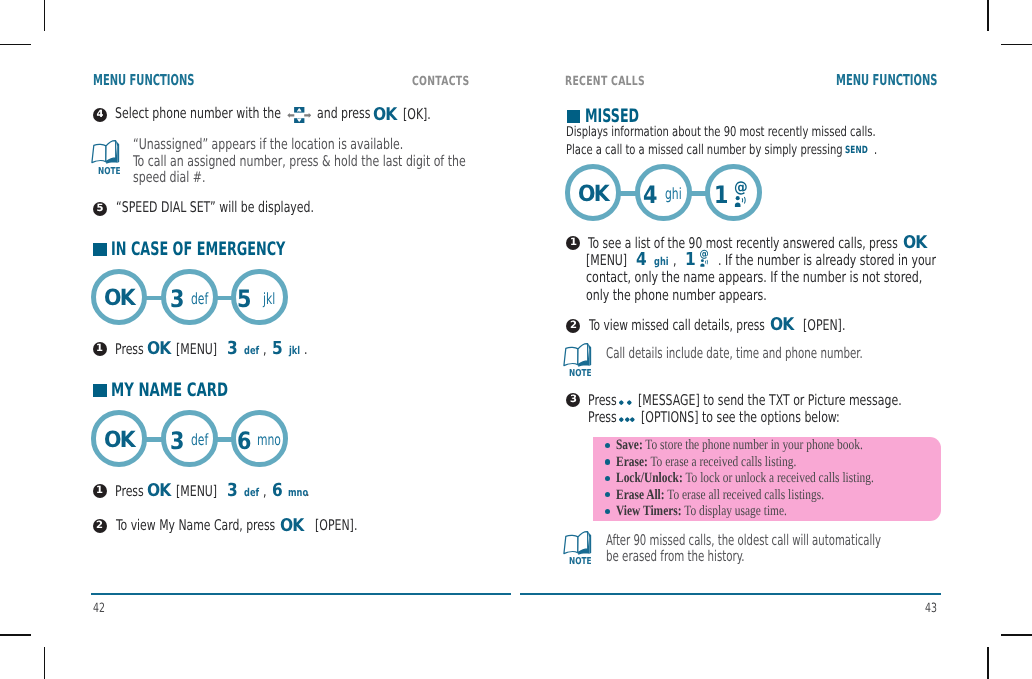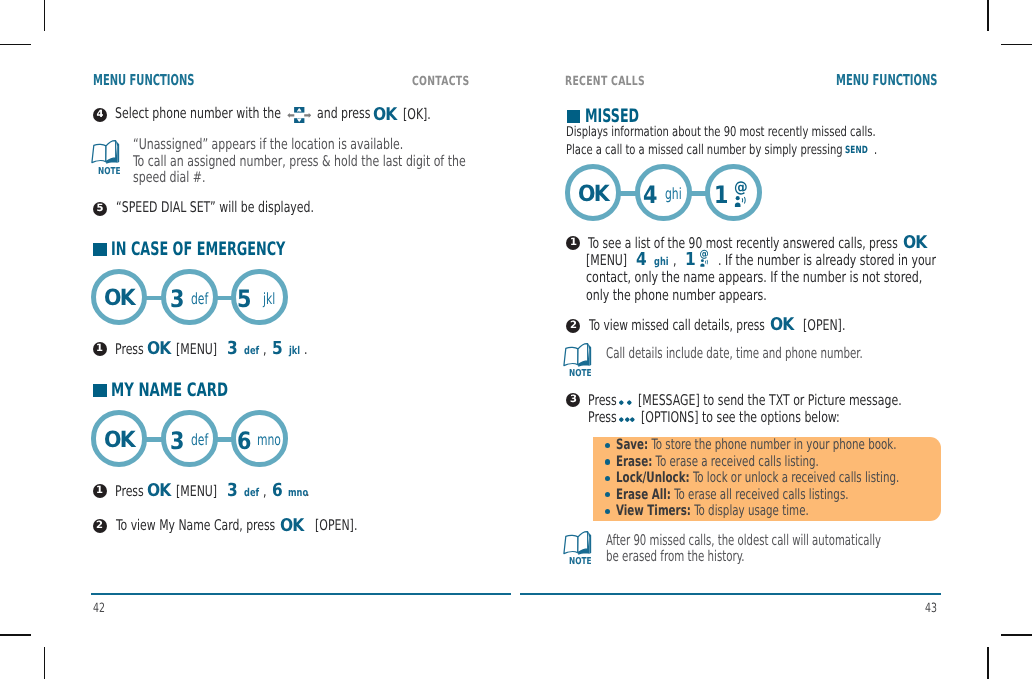--- a/index.html
+++ b/index.html
@@ -57,21 +57,21 @@
   .kcircle{position:absolute;width:46.5px;height:46.5px;border-radius:50%;
            border:5.5px solid #63aac0;background:#fff;box-sizing:content-box;}
   .kconn{position:absolute;height:4.7px;background:#63aac0;top:27.3px;}
   .kmain{position:absolute;font-weight:bold;color:#0a6186;white-space:nowrap;
          font-size:24px;transform:scaleX(0.96);transform-origin:left top;}
   .kmain.okk{font-size:22.2px;letter-spacing:-1.6px;transform:scaleX(1.03);}
   .ksub{position:absolute;color:#19739b;white-space:nowrap;font-weight:normal;
         font-size:15.6px;transform:scaleX(0.77);transform-origin:left top;}
 
   
-  .panel{position:absolute;background:#fdba74;border-radius:0 11px 11px 0;}
+  .panel{position:absolute;background:#f9a8d4;border-radius:0 11px 11px 0;font-family:Liberation Serif, serif;}
   .pdot{position:absolute;width:5.2px;height:5.2px;border-radius:50%;background:#0a6186;}
   .prow{position:absolute;white-space:nowrap;font-size:14.3px;color:#4a4a4c;
         transform:scaleX(0.80);transform-origin:left top;}
   .prow .bold{color:#39393b;}
 
   
   .noteicon{position:absolute;}
   .noteicon .lbl{position:absolute;white-space:nowrap;color:#1a6c92;font-weight:bold;
                  font-size:9.6px;transform:scaleX(0.855);transform-origin:left top;letter-spacing:0.05px;}
 

